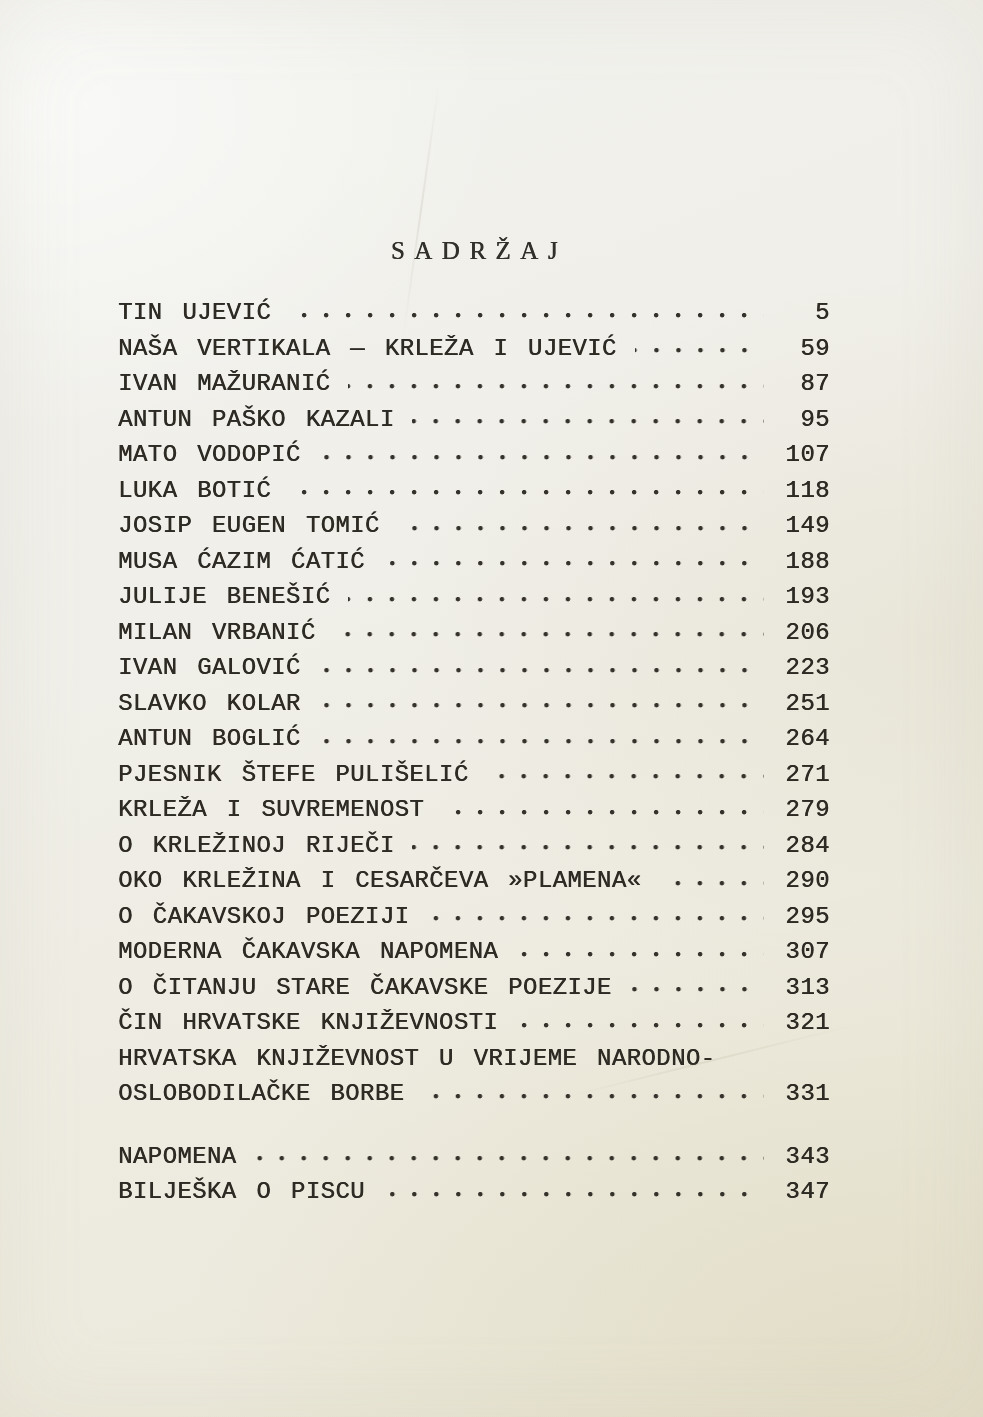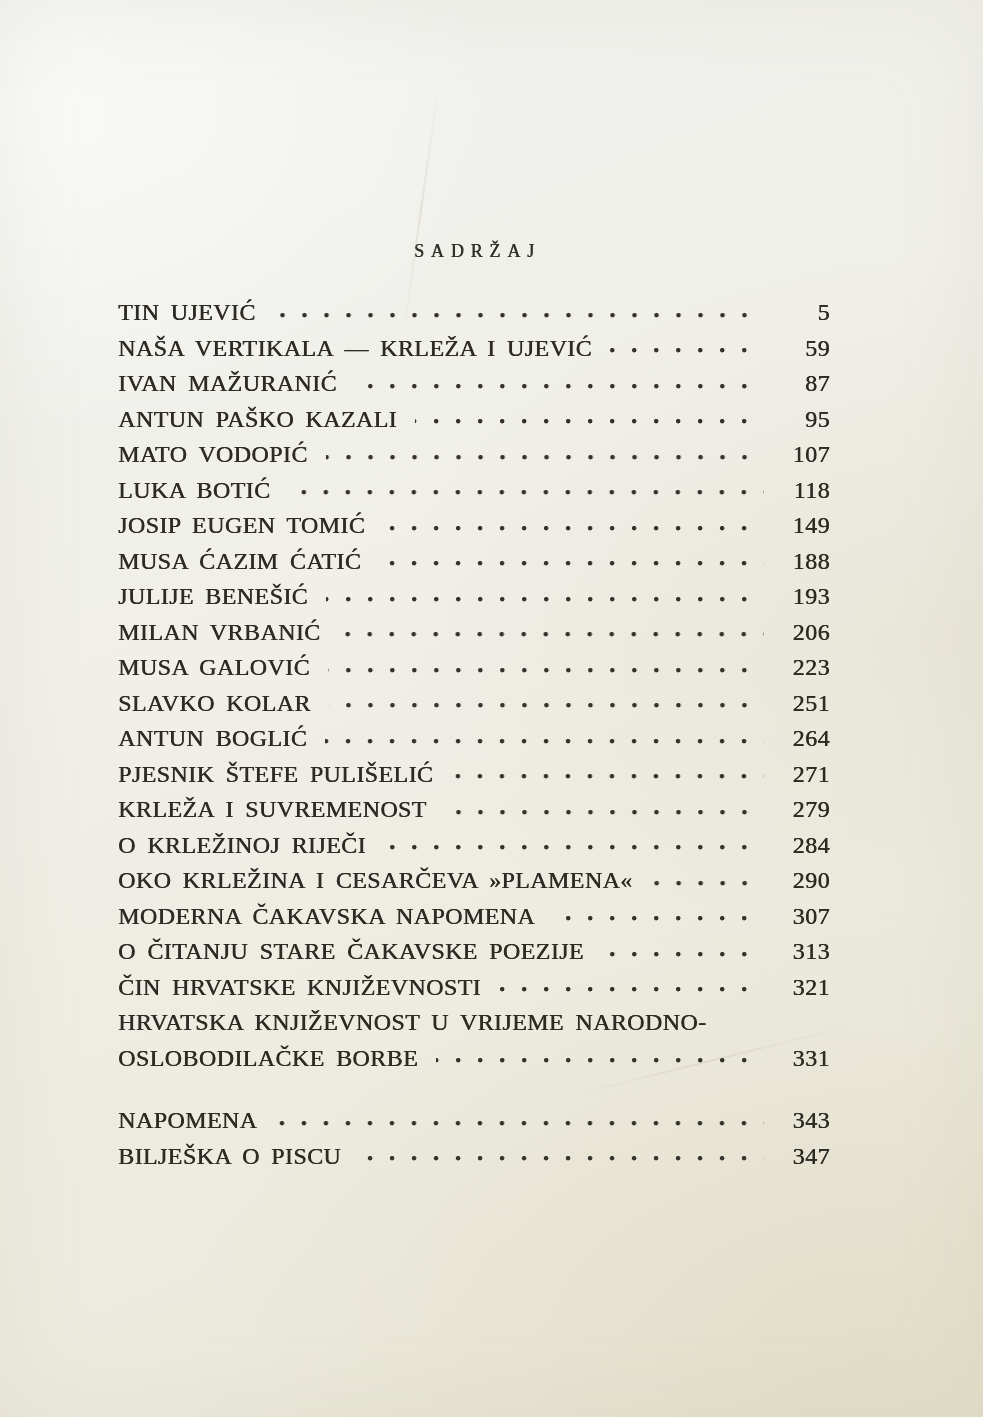--- a/index.html
+++ b/index.html
@@ -41,41 +41,42 @@
   }
   .page::after {
     left: 560px; top: 1060px; width: 300px; height: 2px;
     background: linear-gradient(90deg, rgba(160,150,125,0) 0%, rgba(160,150,125,0.16) 50%, rgba(160,150,125,0) 100%);
     transform: rotate(-14deg);
   }
   .title {
     margin: 0;
     padding-top: 237px;
     text-align: center;
-    font-size: 18px;
+    font-size: 25px;
     line-height: 28px;
     font-weight: normal;
     letter-spacing: 0.38em;
     text-indent: 0.38em; 
     color: #31302a;
     text-shadow: 0.5px 0 0 currentColor;
   }
   .toc {
     margin-top: 30px;
   }
   .toc-row {
     display: flex;
     align-items: baseline;
     height: 35.5px;
     line-height: 35.5px;
     font-size: 24px;
     letter-spacing: 0.4px;
     word-spacing: 5px;
     white-space: nowrap;
     text-shadow: 0.5px 0 0 currentColor;
+    font-family: Liberation Mono, monospace;
   }
   .toc-row.group-break {
     margin-top: 27px;
   }
   .toc-label {
     flex: 0 0 auto;
   }
   .toc-leader {
     flex: 1 1 auto;
     align-self: flex-end;
@@ -144,21 +145,21 @@
         <span class="toc-label">JULIJE BENEŠIĆ</span>
         <span class="toc-leader"></span>
         <span class="toc-page">193</span>
       </div>
       <div class="toc-row">
         <span class="toc-label">MILAN VRBANIĆ</span>
         <span class="toc-leader"></span>
         <span class="toc-page">206</span>
       </div>
       <div class="toc-row">
-        <span class="toc-label">MUSA GALOVIĆ</span>
+        <span class="toc-label">IVAN GALOVIĆ</span>
         <span class="toc-leader"></span>
         <span class="toc-page">223</span>
       </div>
       <div class="toc-row">
         <span class="toc-label">SLAVKO KOLAR</span>
         <span class="toc-leader"></span>
         <span class="toc-page">251</span>
       </div>
       <div class="toc-row">
         <span class="toc-label">ANTUN BOGLIĆ</span>
@@ -177,20 +178,25 @@
       </div>
       <div class="toc-row">
         <span class="toc-label">O KRLEŽINOJ RIJEČI</span>
         <span class="toc-leader"></span>
         <span class="toc-page">284</span>
       </div>
       <div class="toc-row">
         <span class="toc-label">OKO KRLEŽINA I CESARČEVA »PLAMENA«</span>
         <span class="toc-leader"></span>
         <span class="toc-page">290</span>
+      </div>
+      <div class="toc-row">
+        <span class="toc-label">O ČAKAVSKOJ POEZIJI</span>
+        <span class="toc-leader"></span>
+        <span class="toc-page">295</span>
       </div>
       <div class="toc-row">
         <span class="toc-label">MODERNA ČAKAVSKA NAPOMENA</span>
         <span class="toc-leader"></span>
         <span class="toc-page">307</span>
       </div>
       <div class="toc-row">
         <span class="toc-label">O ČITANJU STARE ČAKAVSKE POEZIJE</span>
         <span class="toc-leader"></span>
         <span class="toc-page">313</span>

